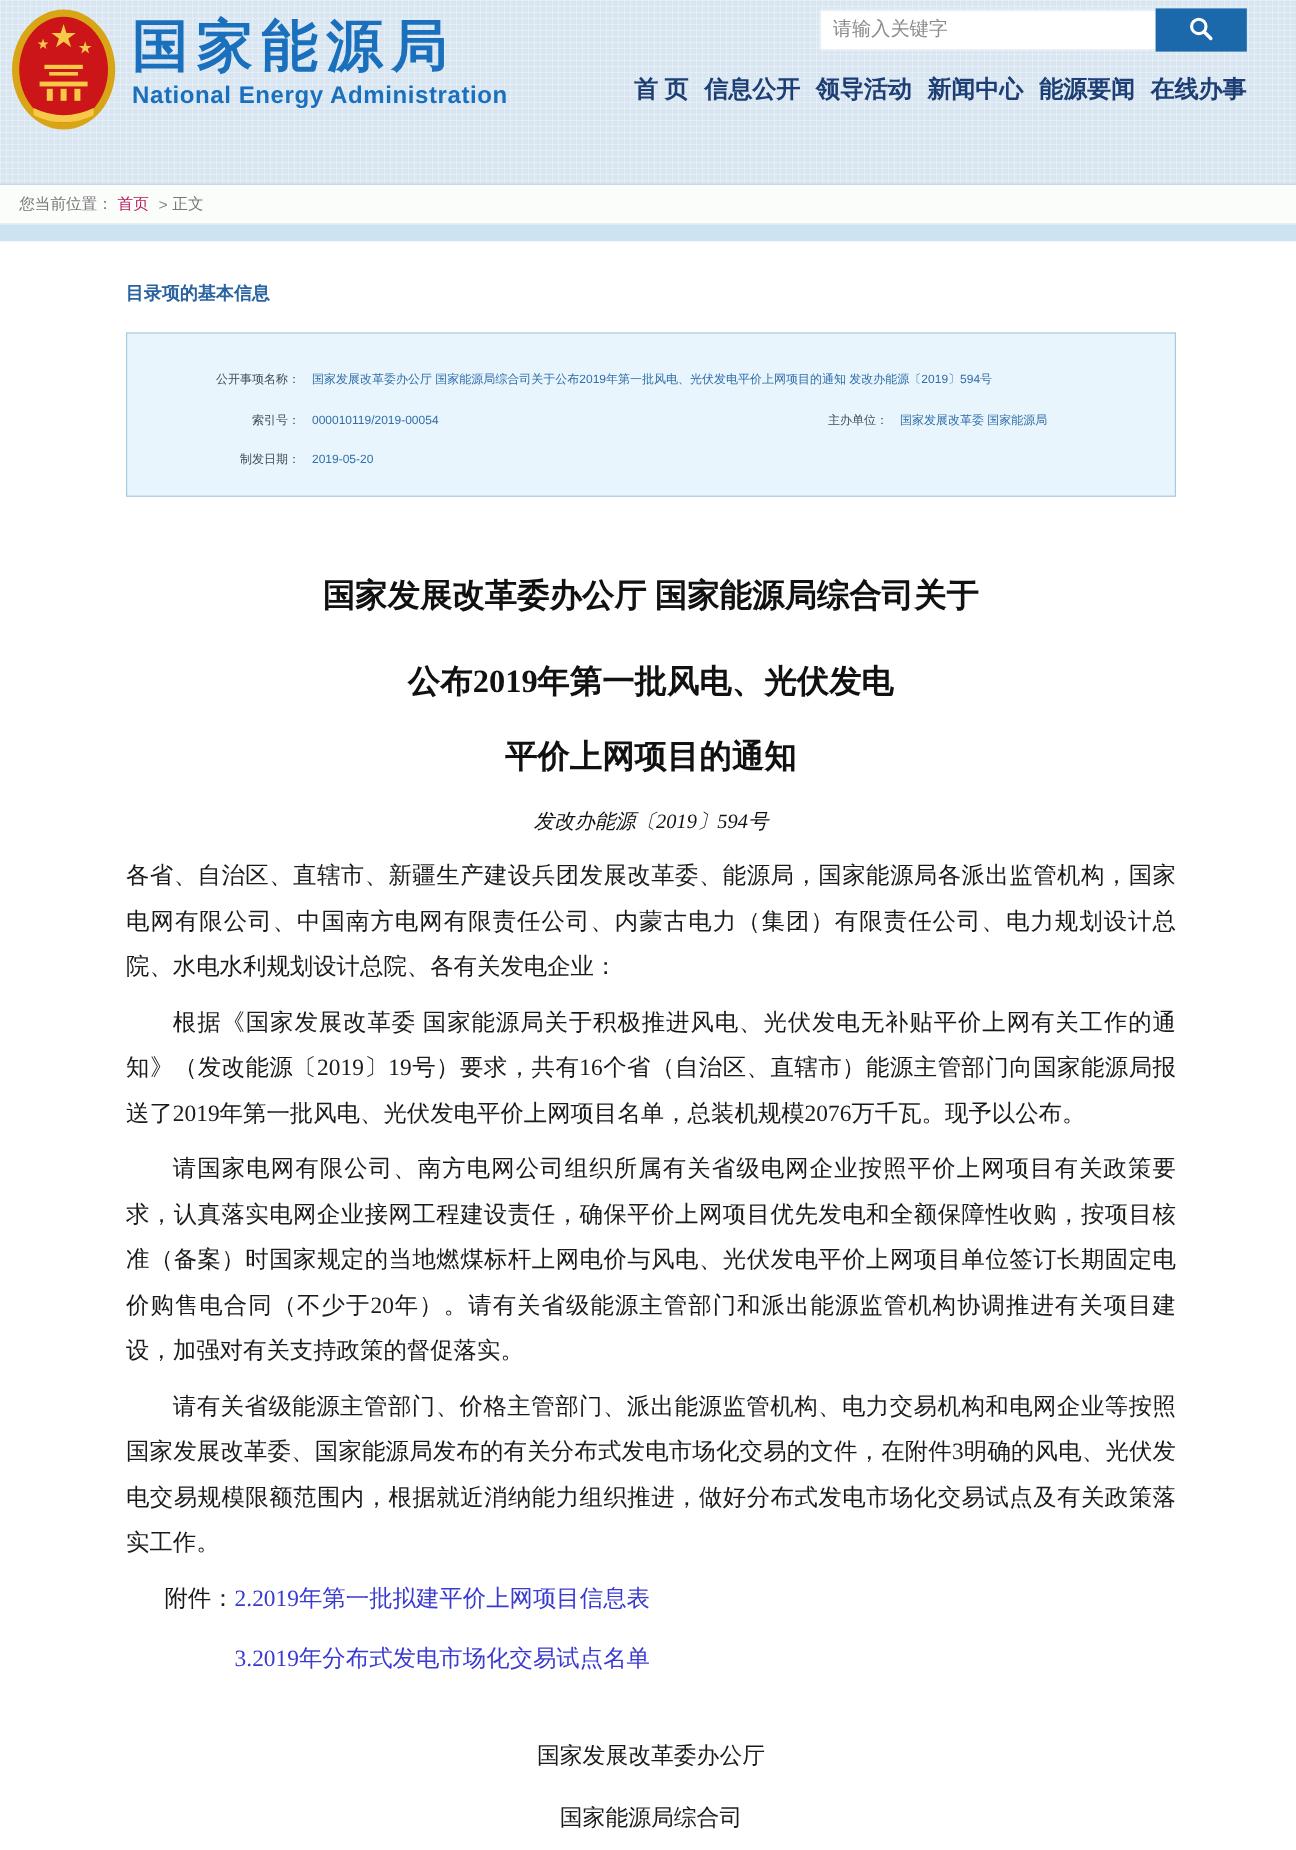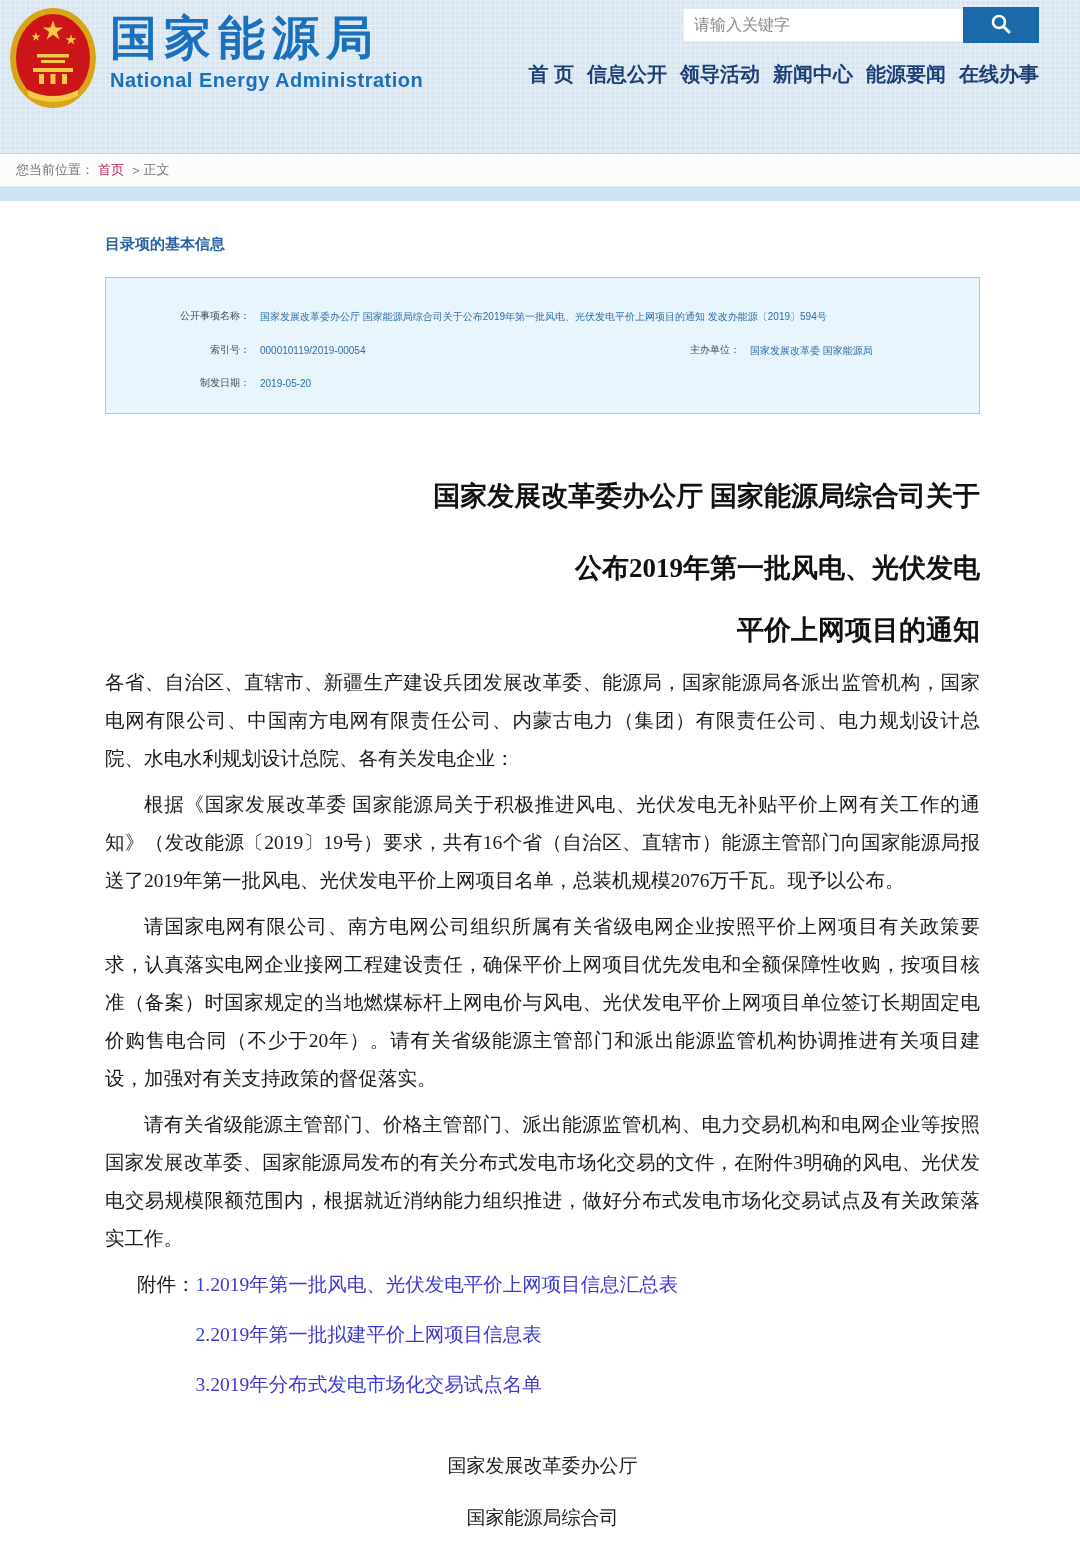--- a/index.html
+++ b/index.html
@@ -74,21 +74,21 @@
     padding: 22px 10px 12px 0;
     font-size: 10px;
   }
   .info-row { display: grid; grid-template-columns: 150px 1fr; padding: 9px 4px; }
   .info-row.double { grid-template-columns: 150px 330px 160px 1fr; }
   .info-label { text-align: right; color: #3d4c57; padding-right: 10px; white-space: nowrap; }
   .info-value { color: #2e6da9; line-height: 1.55; max-width: 705px; }
 
   
   .doc { font-family: "Liberation Serif", "DejaVu Serif", serif; color: #1a1a1a; }
-  .doc-title { text-align: right; font-weight: bold; font-size: 27px; line-height: 36px; color: #111; }
+  .doc-title { text-align: center; font-weight: bold; font-size: 27px; line-height: 36px; color: #111; }
   .doc-title.l1 { margin-top: 64px; }
   .doc-title.l2 { margin-top: 36px; }
   .doc-title.l3 { margin-top: 26px; }
   .doc-number {
     text-align: center; margin-top: 26px;
     font-size: 17px; line-height: 22px; font-style: italic; color: #111;
   }
   .doc-body { margin-top: 16px; font-size: 19.5px; line-height: 38px; text-align: justify; }
   .doc-body p { margin-bottom: 8px; }
   .doc-body p.indent { text-indent: 2em; }
@@ -175,32 +175,32 @@
     <div class="info-row">
       <span class="info-label">制发日期：</span>
       <span class="info-value">2019-05-20</span>
     </div>
   </div>
 
   <article class="doc">
     <h1 class="doc-title l1">国家发展改革委办公厅 国家能源局综合司关于</h1>
     <h1 class="doc-title l2">公布2019年第一批风电、光伏发电</h1>
     <h1 class="doc-title l3">平价上网项目的通知</h1>
+    <div class="doc-number">发改办能源〔2019〕594号</div>
 
     <div class="doc-body">
       <p>各省、自治区、直辖市、新疆生产建设兵团发展改革委、能源局，国家能源局各派出监管机构，国家电网有限公司、中国南方电网有限责任公司、内蒙古电力（集团）有限责任公司、电力规划设计总院、水电水利规划设计总院、各有关发电企业：</p>
       <p class="indent">根据《国家发展改革委 国家能源局关于积极推进风电、光伏发电无补贴平价上网有关工作的通知》（发改能源〔2019〕19号）要求，共有16个省（自治区、直辖市）能源主管部门向国家能源局报送了2019年第一批风电、光伏发电平价上网项目名单，总装机规模2076万千瓦。现予以公布。</p>
       <p class="indent">请国家电网有限公司、南方电网公司组织所属有关省级电网企业按照平价上网项目有关政策要求，认真落实电网企业接网工程建设责任，确保平价上网项目优先发电和全额保障性收购，按项目核准（备案）时国家规定的当地燃煤标杆上网电价与风电、光伏发电平价上网项目单位签订长期固定电价购售电合同（不少于20年）。请有关省级能源主管部门和派出能源监管机构协调推进有关项目建设，加强对有关支持政策的督促落实。</p>
       <p class="indent">请有关省级能源主管部门、价格主管部门、派出能源监管机构、电力交易机构和电网企业等按照国家发展改革委、国家能源局发布的有关分布式发电市场化交易的文件，在附件3明确的风电、光伏发电交易规模限额范围内，根据就近消纳能力组织推进，做好分布式发电市场化交易试点及有关政策落实工作。</p>
     </div>
 
     <div class="attachments">
       <span class="att-label">附件：</span>
       <div class="att-list">
-        <a href="#">1.2019年第一批风电、光伏发电平价上网项目信息汇总表</a>
         <a href="#">2.2019年第一批拟建平价上网项目信息表</a>
         <a href="#">3.2019年分布式发电市场化交易试点名单</a>
       </div>
     </div>
 
     <div class="signature">
       <div>国家发展改革委办公厅</div>
       <div>国家能源局综合司</div>
 
     </div>

